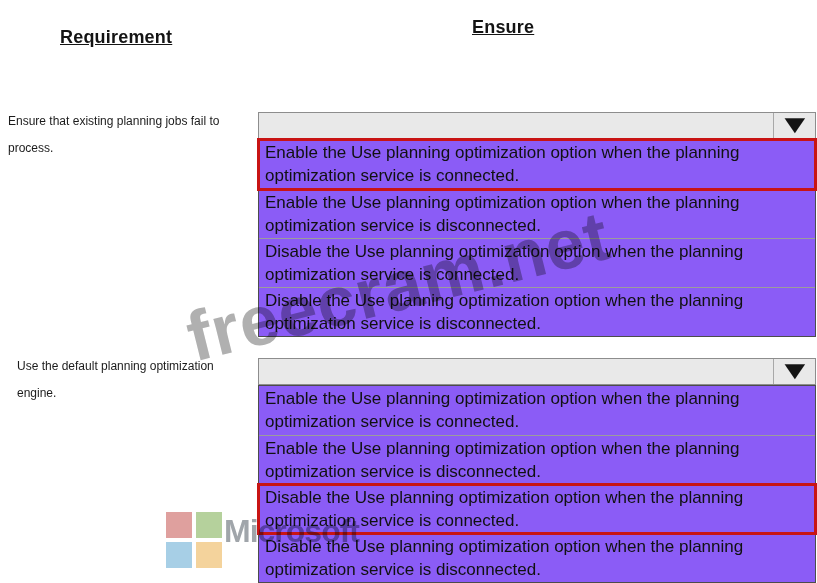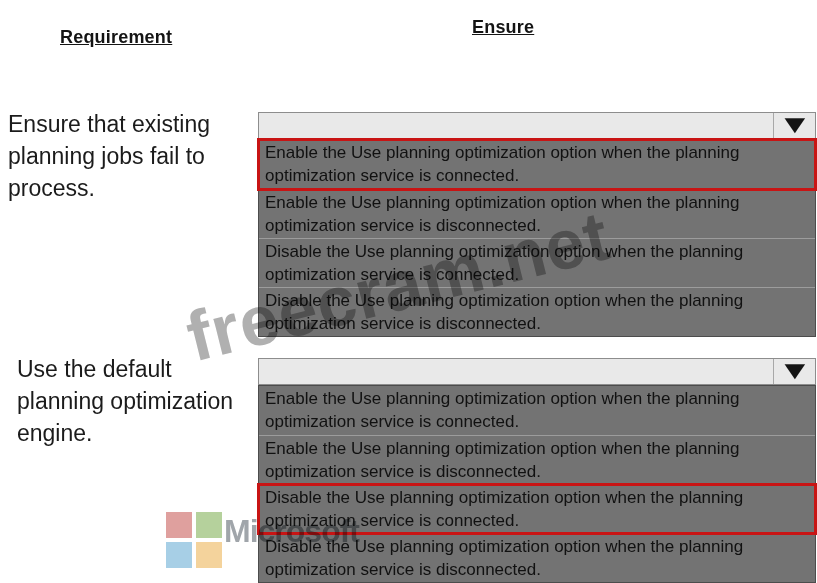--- a/index.html
+++ b/index.html
@@ -11,21 +11,21 @@
   }
   .col-header {
     position:absolute; font-size:18px; font-weight:bold; color:#141414;
     letter-spacing:.2px;
     text-decoration:underline;
   }
   #req-header { left:60px; top:27px; }
   #action-header { left:472px; top:17px; }
 
   .req-text {
-    position:absolute; font-size:23px; line-height:32px; color:#1b1b1b;
+    position:absolute; font-size:12px; line-height:27px; color:#1b1b1b;
   }
   #req-1 { left:8px;  top:108px; width:254px; }
   #req-2 { left:17px; top:353px; width:218px; }
 
   .dd { position:absolute; left:258px; width:558px; }
   #dd-1 { top:112px; }
   #dd-2 { top:358px; }
 
   .dd-header {
     position:relative; height:27px; box-sizing:border-box;
@@ -44,21 +44,21 @@
     display:block; font-size:26px; line-height:25px; color:#141414;
     transform:scaleX(1.35); margin-top:-2px;
   }
 
   .dd-list {
     background:#fff; border:1px solid #4c4c4c; box-sizing:border-box;
   }
   .dd-option {
     position:relative; box-sizing:border-box; height:49px;
     padding:1px 5px 0 6px; font-size:17px; line-height:23px; color:#111;
-    background:#737373;
+    background:#8b5cf6;
   }
   .dd-option + .dd-option { border-top:1px solid #9c9c9c; }
   .dd-option.highlighted::after {
     content:""; position:absolute; left:-2px; right:-2px; top:-2px; bottom:-2px;
     border:3px solid var(--highlight-border); pointer-events:none; z-index:5;
   }
 
   
   .fc-watermark {
     position:absolute; left:128px; top:246px; width:544px; height:96px;

